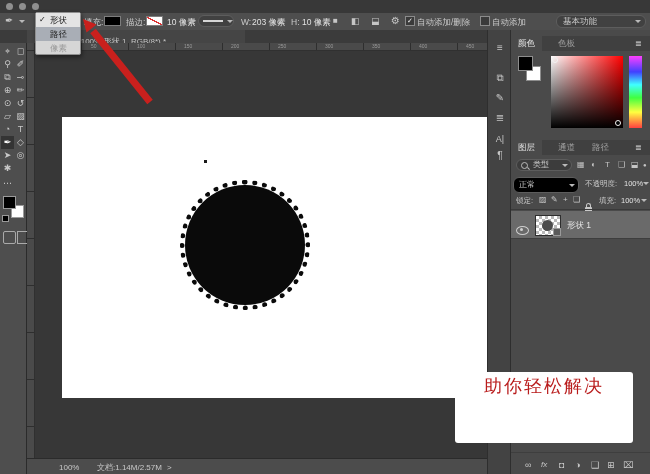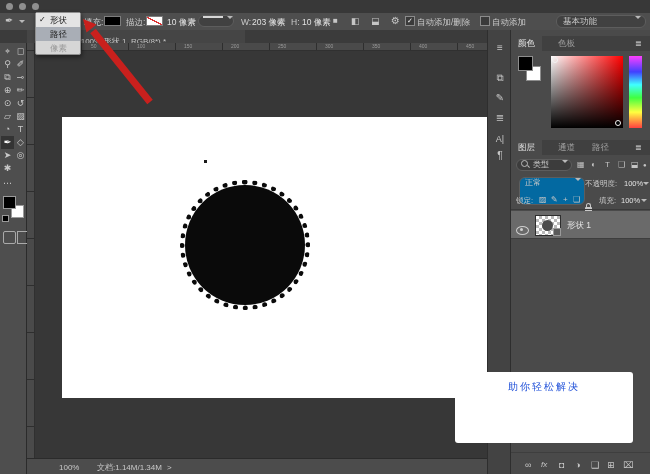--- a/index.html
+++ b/index.html
@@ -3,21 +3,21 @@
 <meta charset="utf-8">
 <style>
   html,body{margin:0;padding:0}
   body{width:650px;height:474px;position:relative;background:#474747;
        font-family:"Liberation Sans","DejaVu Sans",sans-serif;overflow:hidden}
   .abs{position:absolute}
   .lbl{font-size:8.5px;color:#c9c9c9;white-space:nowrap;line-height:10px}
   .val{color:#e2e2e2}
   .dim{color:#9f9f9f}
   .ico{color:#c6c6c6;text-align:center;line-height:12px}
-  .dd{background:#414141;border:1px solid #5d5d5d;border-radius:6px;display:flex;align-items:flex-start;box-sizing:border-box}
+  .dd{background:#414141;border:1px solid #5d5d5d;border-radius:6px;display:flex;align-items:center;box-sizing:border-box}
   .caret{width:0;height:0;border-left:3px solid transparent;border-right:3px solid transparent;border-top:3px solid #b9b9b9}
   .cb{width:8px;height:8px;background:#3a3a3a;border:1px solid #8b8b8b;font-size:7px;color:#eee;line-height:8px;text-align:center;box-sizing:content-box}
   .swatch{border:1px solid #7d7d7d;box-sizing:border-box}
   .eye{width:11px;height:7px;border:1px solid #cfcfcf;border-radius:50%;position:relative;display:inline-block}
   .eye::after{content:"";position:absolute;width:3px;height:3px;border-radius:50%;background:#cfcfcf;left:3px;top:1px}
   .mlock{width:7px;height:5px;background:#c9c9c9;position:relative;border-radius:1px;display:inline-block}
   .mlock::before{content:"";position:absolute;width:3px;height:3px;border:1.2px solid #c9c9c9;border-bottom:none;border-radius:3px 3px 0 0;top:-4px;left:0.6px}
   .sic{width:5px;height:5px;border:1px solid #b9b9b9;border-radius:50%;position:relative;display:inline-block}
   .sic::after{content:"";position:absolute;width:3px;height:1px;background:#b9b9b9;transform:rotate(45deg);right:-3px;bottom:-1px}
   .checker{background:conic-gradient(#b9b9b9 25%,#fff 0 50%,#b9b9b9 0 75%,#fff 0) 0 0/6px 6px}
@@ -135,21 +135,21 @@
             background-image:repeating-linear-gradient(to bottom,transparent 0 46px,#2e2e2e 46px 47px)"></div>
 
 <div class="abs" style="left:35px;top:51px;width:452px;height:407px;background:#373737"></div>
 <div class="abs" style="left:62px;top:117px;width:425px;height:281px;background:#ffffff"></div>
 <div class="abs" style="left:204px;top:160px;width:3px;height:3px;background:#1a1a1a"></div>
 <div class="abs" style="left:180px;top:180px;width:120px;height:120px;background:#0a0a0a;background-clip:padding-box;
             border:5px dotted #0a0a0a;border-radius:50%"></div>
 
 <div class="abs" style="left:27px;top:458px;width:460px;height:16px;background:#4c4c4c;border-top:1px solid #2b2b2b;box-sizing:border-box">
   <span class="abs lbl" style="left:32px;top:4px;font-size:8px">100%</span>
-  <span class="abs lbl" style="left:70px;top:4px;font-size:8px">文档:1.14M/1.34M</span>
+  <span class="abs lbl" style="left:70px;top:4px;font-size:8px">文档:1.14M/2.57M</span>
   <span class="abs lbl" style="left:140px;top:4px;font-size:8px">&gt;</span>
 </div>
 
 <div class="abs" style="left:487px;top:30px;width:24px;height:444px;background:#434343;border-left:1px solid #2e2e2e;border-right:1px solid #2e2e2e;box-sizing:border-box">
   <div class="abs ico" style="left:0;top:12px;width:24px;font-size:10px">≡</div>
   <div class="abs ico" style="left:0;top:42px;width:24px;font-size:10px">⧉</div>
   <div class="abs ico" style="left:0;top:62px;width:24px;font-size:10px">✎</div>
   <div class="abs ico" style="left:0;top:82px;width:24px;font-size:10px">≣</div>
   <div class="abs ico" style="left:0;top:103px;width:24px;font-size:9px">A|</div>
   <div class="abs ico" style="left:0;top:120px;width:24px;font-size:10px">¶</div>
@@ -185,21 +185,21 @@
     <span class="lbl" style="margin-left:5px;font-size:8px">类型</span>
     <span class="caret" style="position:absolute;right:3px"></span>
   </div>
   <span class="abs ico" style="left:66px;top:129px;font-size:8px">▦</span>
   <span class="abs ico" style="left:80px;top:129px;font-size:8px">◐</span>
   <span class="abs ico" style="left:94px;top:129px;font-size:8px">T</span>
   <span class="abs ico" style="left:107px;top:129px;font-size:8px">❑</span>
   <span class="abs ico" style="left:120px;top:129px;font-size:8px">⬓</span>
   <span class="abs ico" style="left:132px;top:129px;font-size:6px">●</span>
 
-  <div class="abs dd" style="left:8px;top:147px;width:66px;height:28px;background:#0369a1">
+  <div class="abs dd" style="left:2px;top:147px;width:66px;height:16px;background:#000000">
     <span class="lbl" style="margin-left:5px;font-size:8px">正常</span>
     <span class="caret" style="position:absolute;right:3px"></span>
   </div>
   <span class="abs lbl" style="left:74px;top:149px;font-size:7.5px">不透明度:</span>
   <span class="abs lbl val" style="left:113px;top:149px;font-size:7.5px">100%</span>
   <span class="abs caret" style="left:132px;top:152px"></span>
 
   <span class="abs lbl" style="left:5px;top:166px;font-size:7.5px">锁定:</span>
   <span class="abs ico" style="left:28px;top:164px;font-size:8px">▨</span>
   <span class="abs ico" style="left:40px;top:164px;font-size:8px">✎</span>
@@ -228,21 +228,21 @@
     <span class="abs ico" style="left:30px;top:6px;font-size:8px;font-style:italic">fx</span>
     <span class="abs ico" style="left:48px;top:6px;font-size:9px">◘</span>
     <span class="abs ico" style="left:64px;top:6px;font-size:9px">◑</span>
     <span class="abs ico" style="left:80px;top:6px;font-size:9px">❑</span>
     <span class="abs ico" style="left:96px;top:6px;font-size:9px">⊞</span>
     <span class="abs ico" style="left:112px;top:6px;font-size:9px">⌧</span>
   </div>
 </div>
 
 <div class="abs" style="left:455px;top:372px;width:178px;height:71px;background:#ffffff;border-radius:3px;z-index:40;text-align:center">
-  <div style="margin-top:8px;font-size:10px;color:#1d4ed8;letter-spacing:2px">助你轻松解决</div>
+  <div style="margin-top:2px;font-size:18px;color:#b91c1c;letter-spacing:2px">助你轻松解决</div>
 </div>
 
 <div class="abs" style="left:35px;top:12px;width:46px;height:43px;background:#d6d6d6;border:1px solid #8f8f8f;border-radius:2px;box-shadow:1px 2px 4px rgba(0,0,0,.45);z-index:50;box-sizing:border-box">
   <div class="menu-item" style="background:#e4e4e4">
     <span class="abs" style="left:3px;top:0;font-size:8px;color:#111">✓</span>
     <span>形状</span>
   </div>
   <div class="menu-item" style="background:#a9aeb6">
     <span>路径</span>
   </div>

